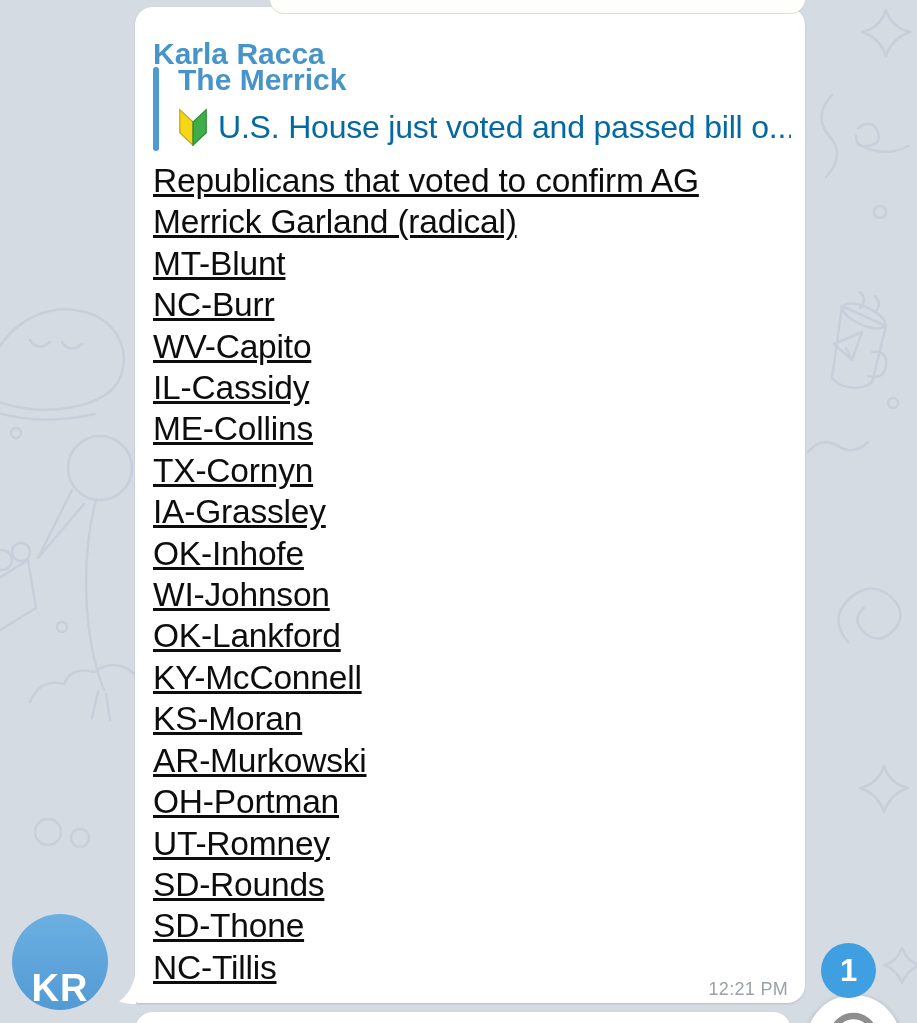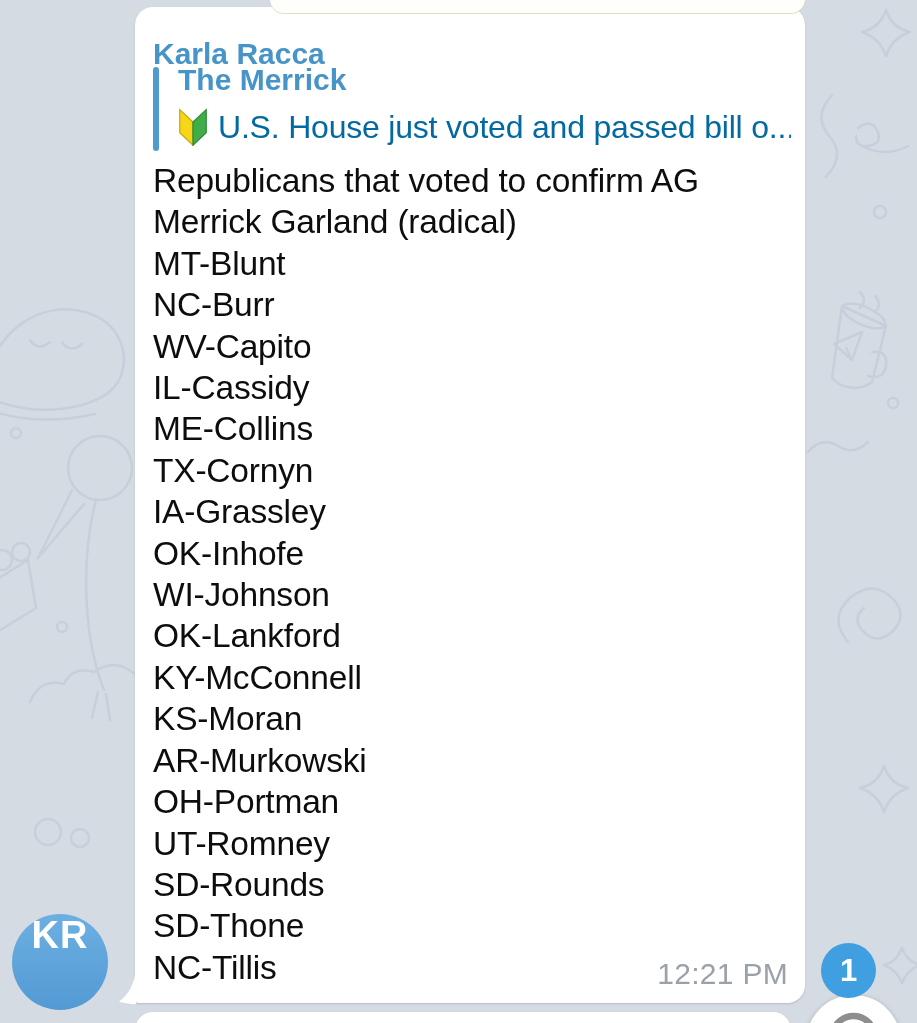--- a/index.html
+++ b/index.html
@@ -19,30 +19,30 @@
   .sender{position:absolute;left:18px;top:8px;font-size:30px;font-weight:700;color:#4794c9;line-height:38px;margin-top:20px;}
 
   .reply{position:absolute;left:18px;top:52px;right:14px;height:96px;cursor:pointer;}
   .reply-bar{position:absolute;left:0;top:8px;width:6px;height:84px;border-radius:3px;background:#4e9bd0;}
   .reply-author{position:absolute;left:25px;top:3px;font-size:30px;font-weight:700;color:#4794c9;line-height:36px;}
   .reply-line{position:absolute;left:25px;top:46px;right:0;height:44px;display:flex;align-items:center;gap:10px;
               font-size:32px;color:#0369a1;letter-spacing:-0.2px;white-space:nowrap;overflow:hidden;}
   .emoji{width:30px;height:38px;flex:none;}
 
   .body{position:absolute;left:18px;top:153px;right:10px;font-size:33.5px;line-height:41.4px;color:#0d0d0d;
-        letter-spacing:-0.2px;white-space:pre-line;}
+        letter-spacing:-0.2px;white-space:pre-line;text-decoration:underline;}
 
-  .timestamp{position:absolute;right:17px;bottom:12px;font-size:30px;color:#9aa1a9;letter-spacing:.3px;}
+  .timestamp{position:absolute;right:17px;bottom:3px;font-size:18px;color:#9aa1a9;letter-spacing:.3px;}
 
   
   .bubble2{position:absolute;left:135px;top:1012px;width:656px;height:18px;background:#ffffff;
            border-radius:18px 18px 0 0;box-shadow:0 1px 2px rgba(96,110,128,.28);z-index:1;}
 
   .avatar{position:absolute;left:12px;top:914px;width:96px;height:96px;border-radius:50%;
-          background:linear-gradient(#6cb0e2,#539ad4);display:flex;align-items:flex-start;justify-content:center;
+          background:linear-gradient(#6cb0e2,#539ad4);display:flex;align-items:flex-end;justify-content:center;
           color:#fff;font-weight:700;font-size:38px;letter-spacing:1px;z-index:3;cursor:pointer;}
 
   .fab{position:absolute;left:806px;top:995px;width:95px;height:95px;border-radius:50%;background:#ffffff;
        box-shadow:0 1px 5px rgba(0,0,0,.22);z-index:3;cursor:pointer;}
 
   .badge{position:absolute;left:821px;top:943px;width:55px;height:55px;border-radius:50%;background:#3f9fe1;
          display:flex;align-items:center;justify-content:center;color:#fff;font-weight:700;font-size:31px;z-index:4;}
 </style>
 </head>
 <body>

